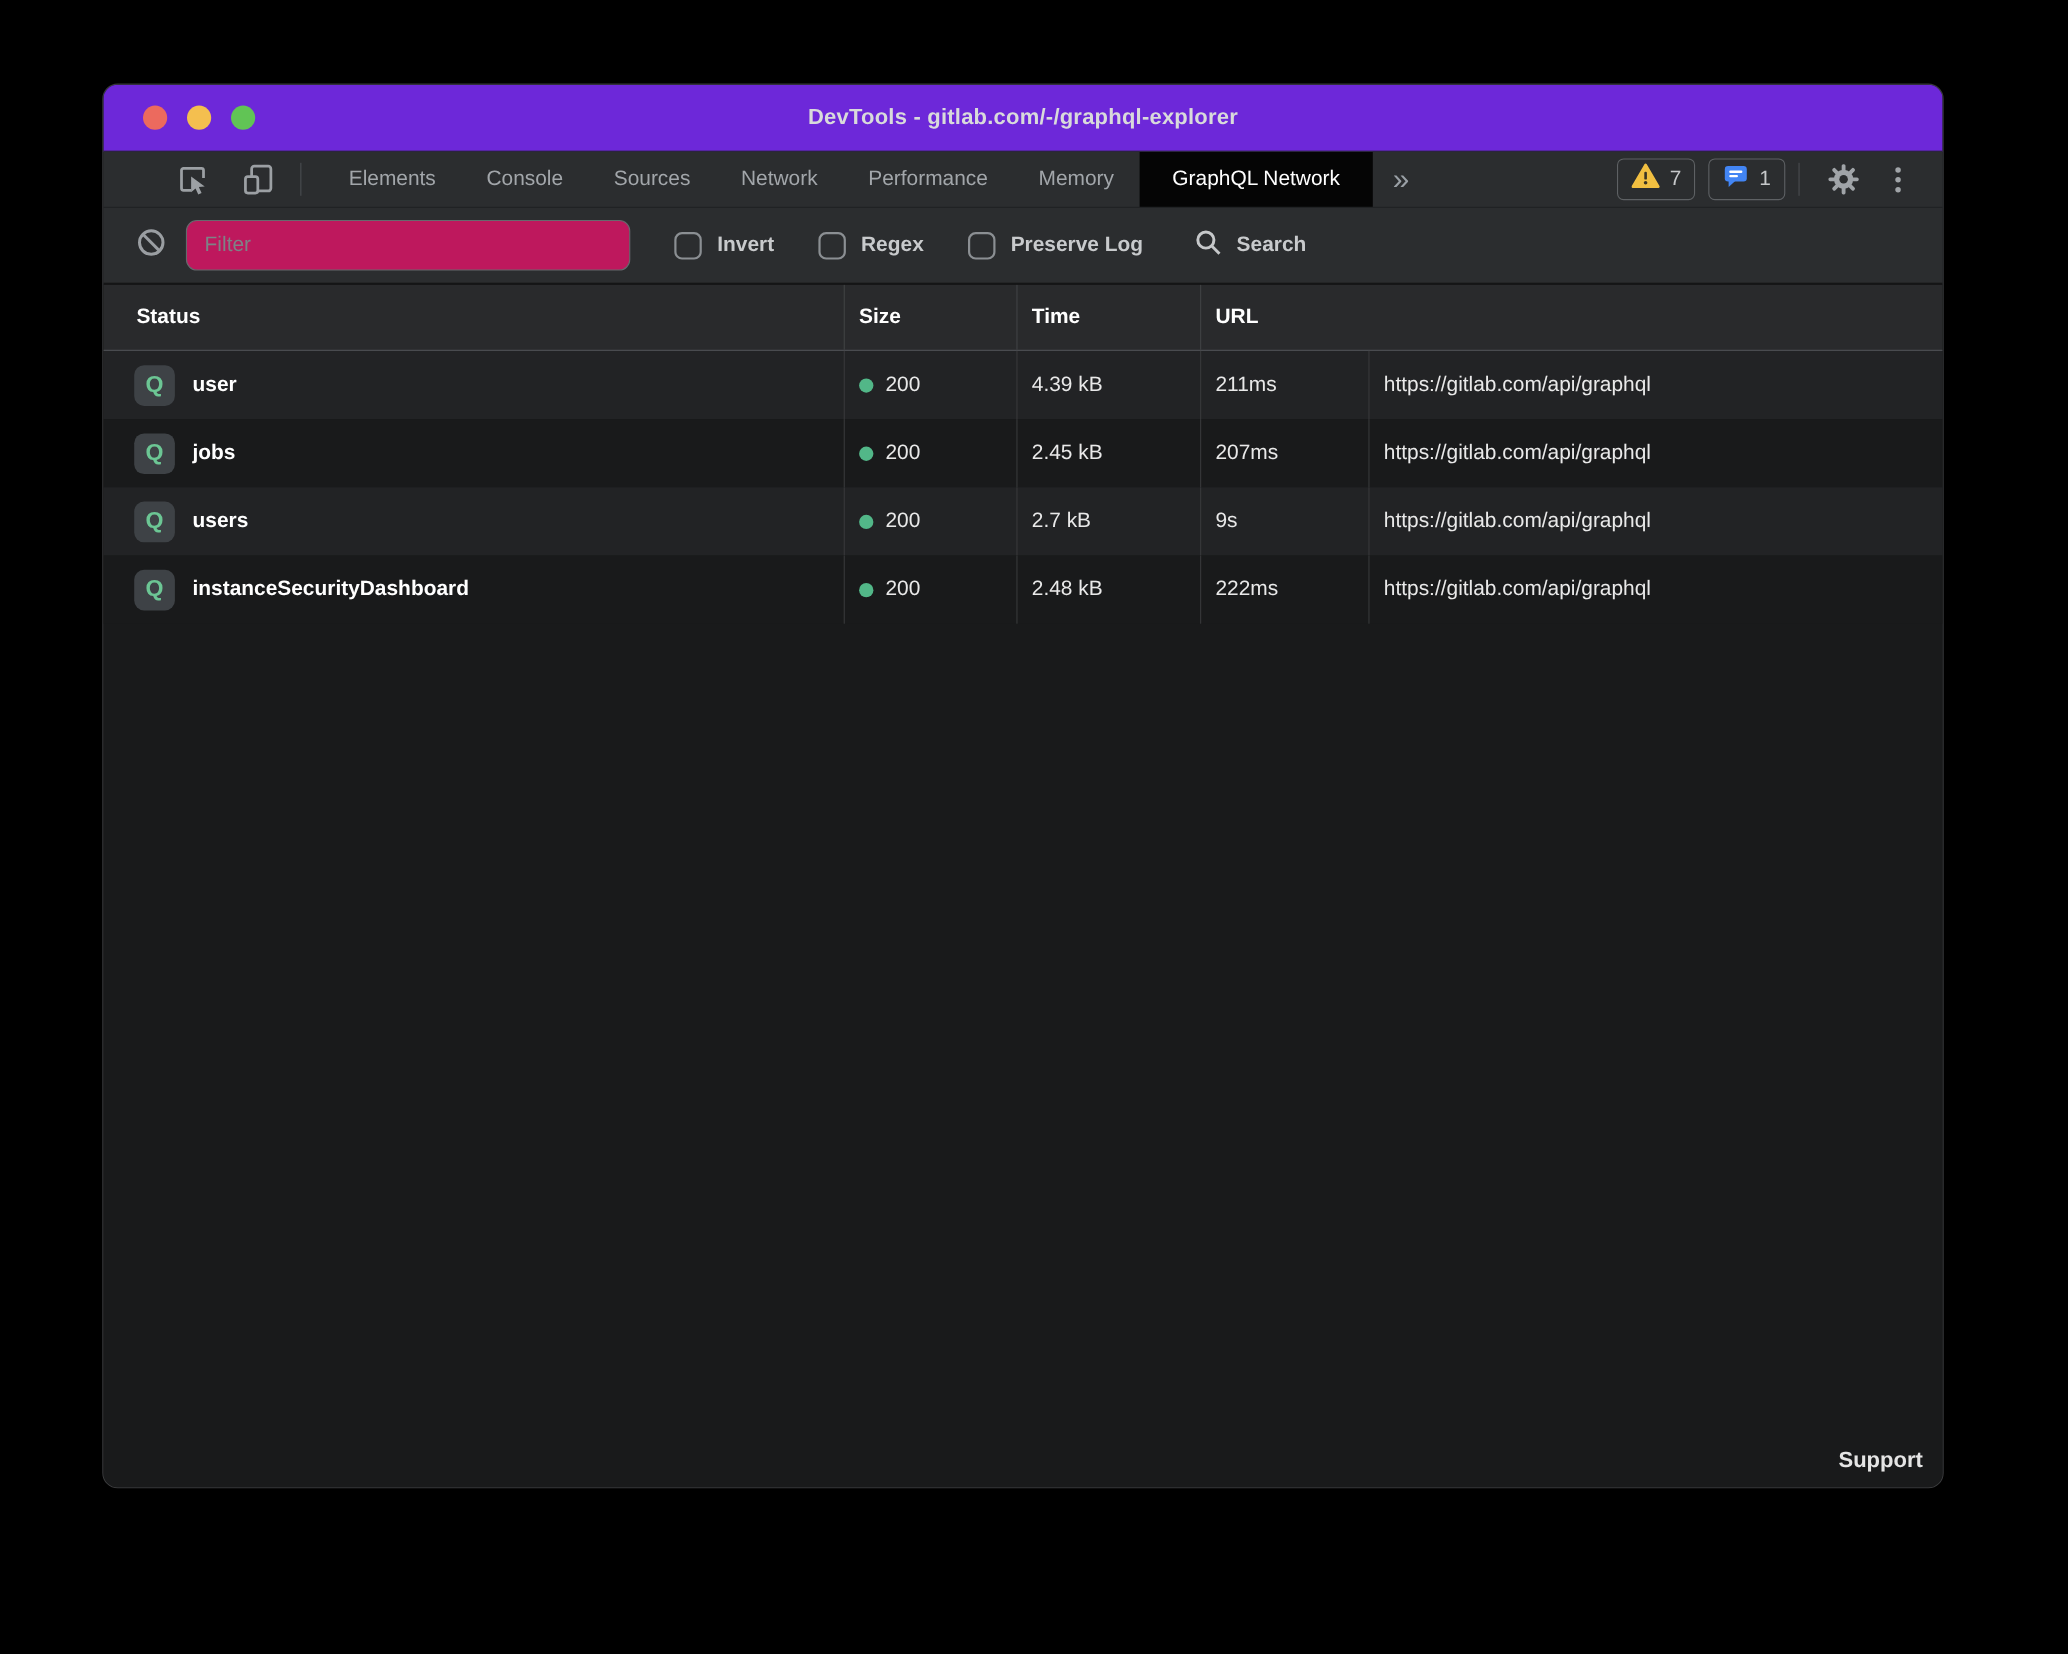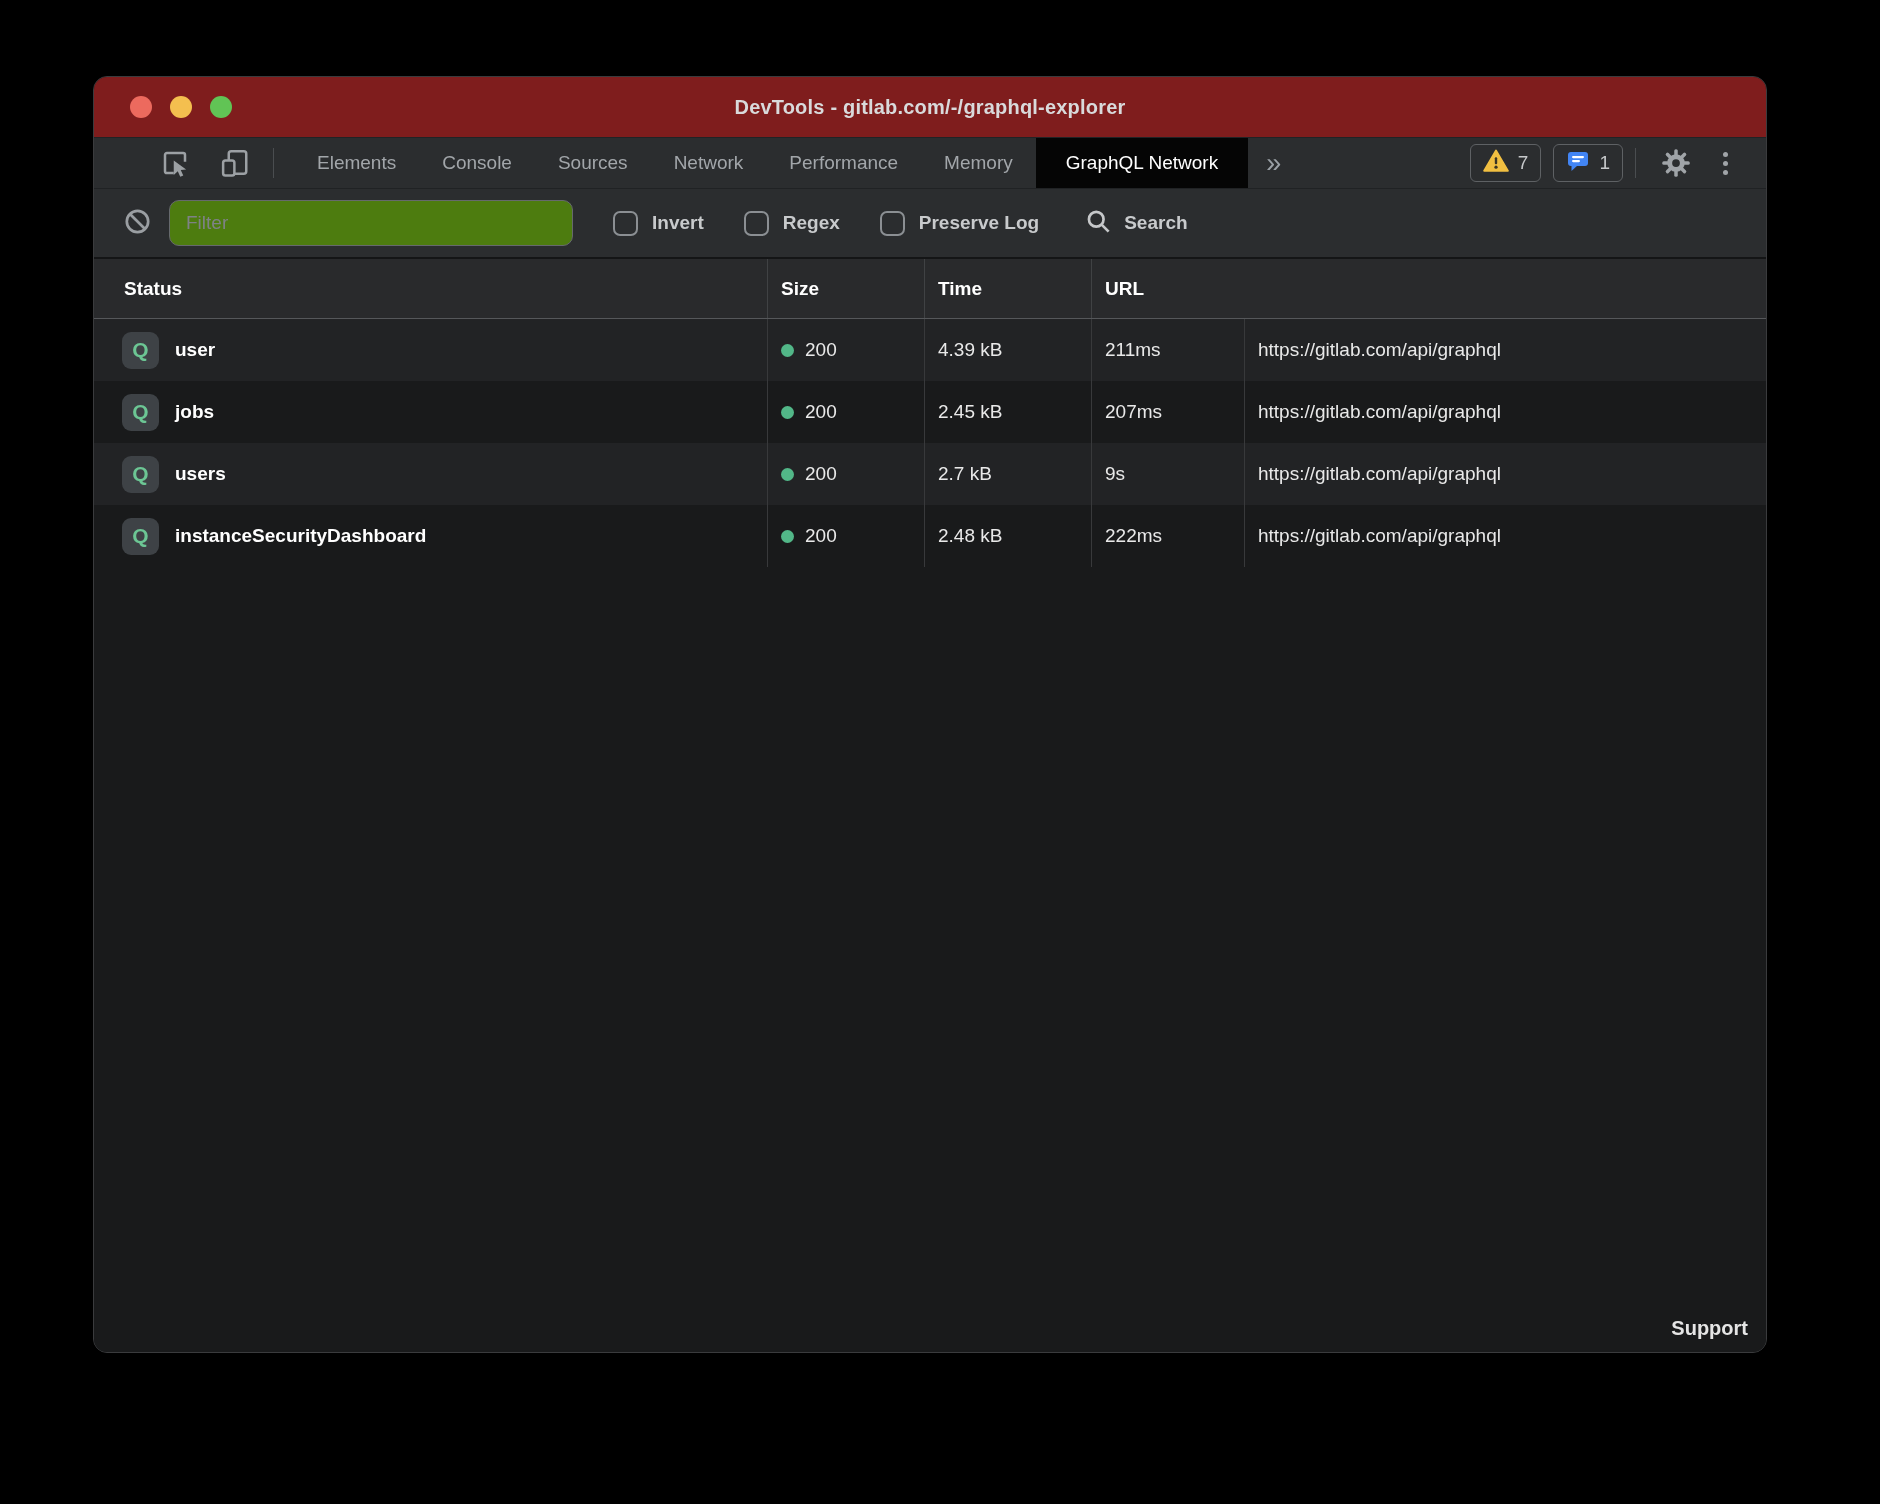--- a/index.html
+++ b/index.html
@@ -16,21 +16,21 @@
     background:#191a1b;
     border:1px solid #3a3b3d;
     border-radius:14px;
     overflow:hidden;
     box-sizing:border-box;
     display:flex;flex-direction:column;
   }
   
   .titlebar{
     height:60px;flex:0 0 60px;
-    background:#7f1d1d;
+    background:#6d28d9;
     border-bottom:1px solid #212325;
     display:flex;align-items:center;justify-content:center;
     position:relative;
   }
   .traffic{position:absolute;left:36px;top:0;height:100%;display:flex;align-items:center;gap:18px;}
   .light{width:22px;height:22px;border-radius:50%;}
   .light.red{background:#ec6a5e;}
   .light.yellow{background:#f4bf4f;}
   .light.green{background:#61c455;}
   .title{font-size:20px;font-weight:700;color:#d9dadb;letter-spacing:.2px;}
@@ -69,21 +69,21 @@
   .filterbar{
     height:70px;flex:0 0 70px;
     background:#2b2d2f;
     border-bottom:2px solid #141516;
     display:flex;align-items:center;
     padding:0 30px;box-sizing:border-box;
   }
   .filter-input{
     margin-left:18px;
     width:404px;height:46px;box-sizing:border-box;
-    background:#4d7c0f;border:1.5px solid #66696d;border-radius:10px;
+    background:#be185d;border:1.5px solid #66696d;border-radius:10px;
     color:#e8e8e8;font-size:19px;padding:0 16px;
     font-family:"Liberation Sans", sans-serif;
     outline:none;
   }
   .filter-input::placeholder{color:#7e8286;}
   .chk-group{display:flex;align-items:center;margin-left:40px;justify-content:space-between;}
   .chk-box{
     width:25px;height:25px;border:2px solid #8b8f93;border-radius:7px;
     background:transparent;margin-right:14px;box-sizing:border-box;
   }

